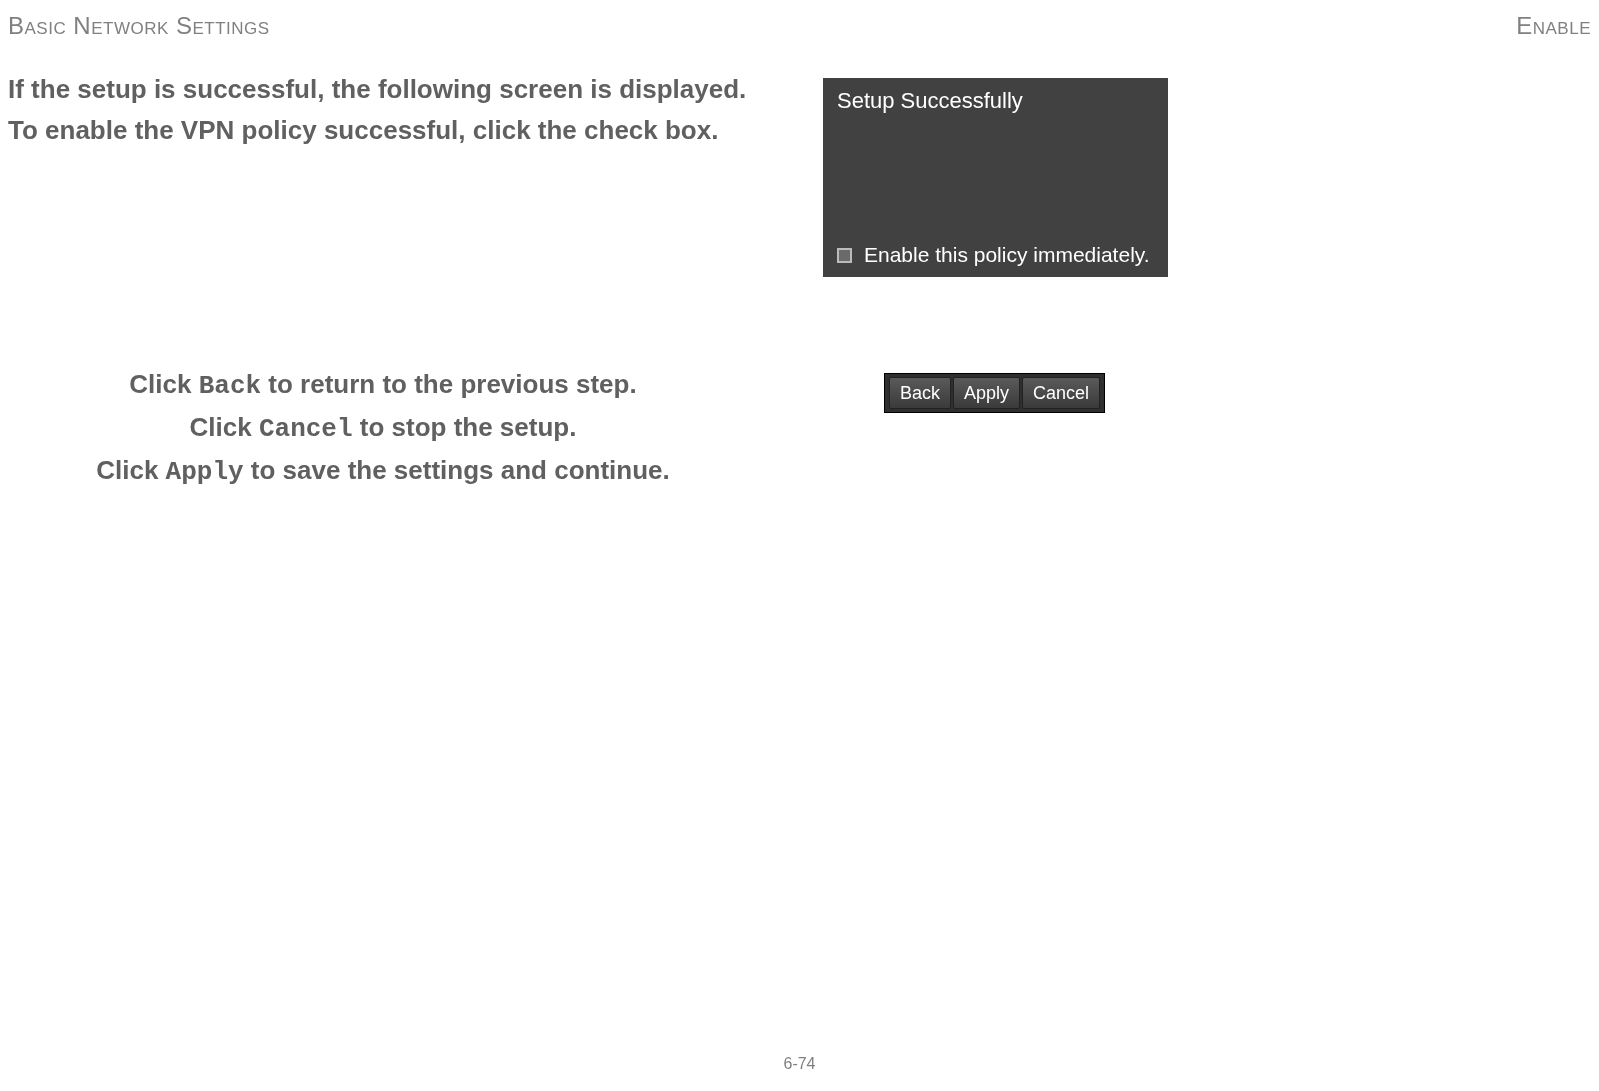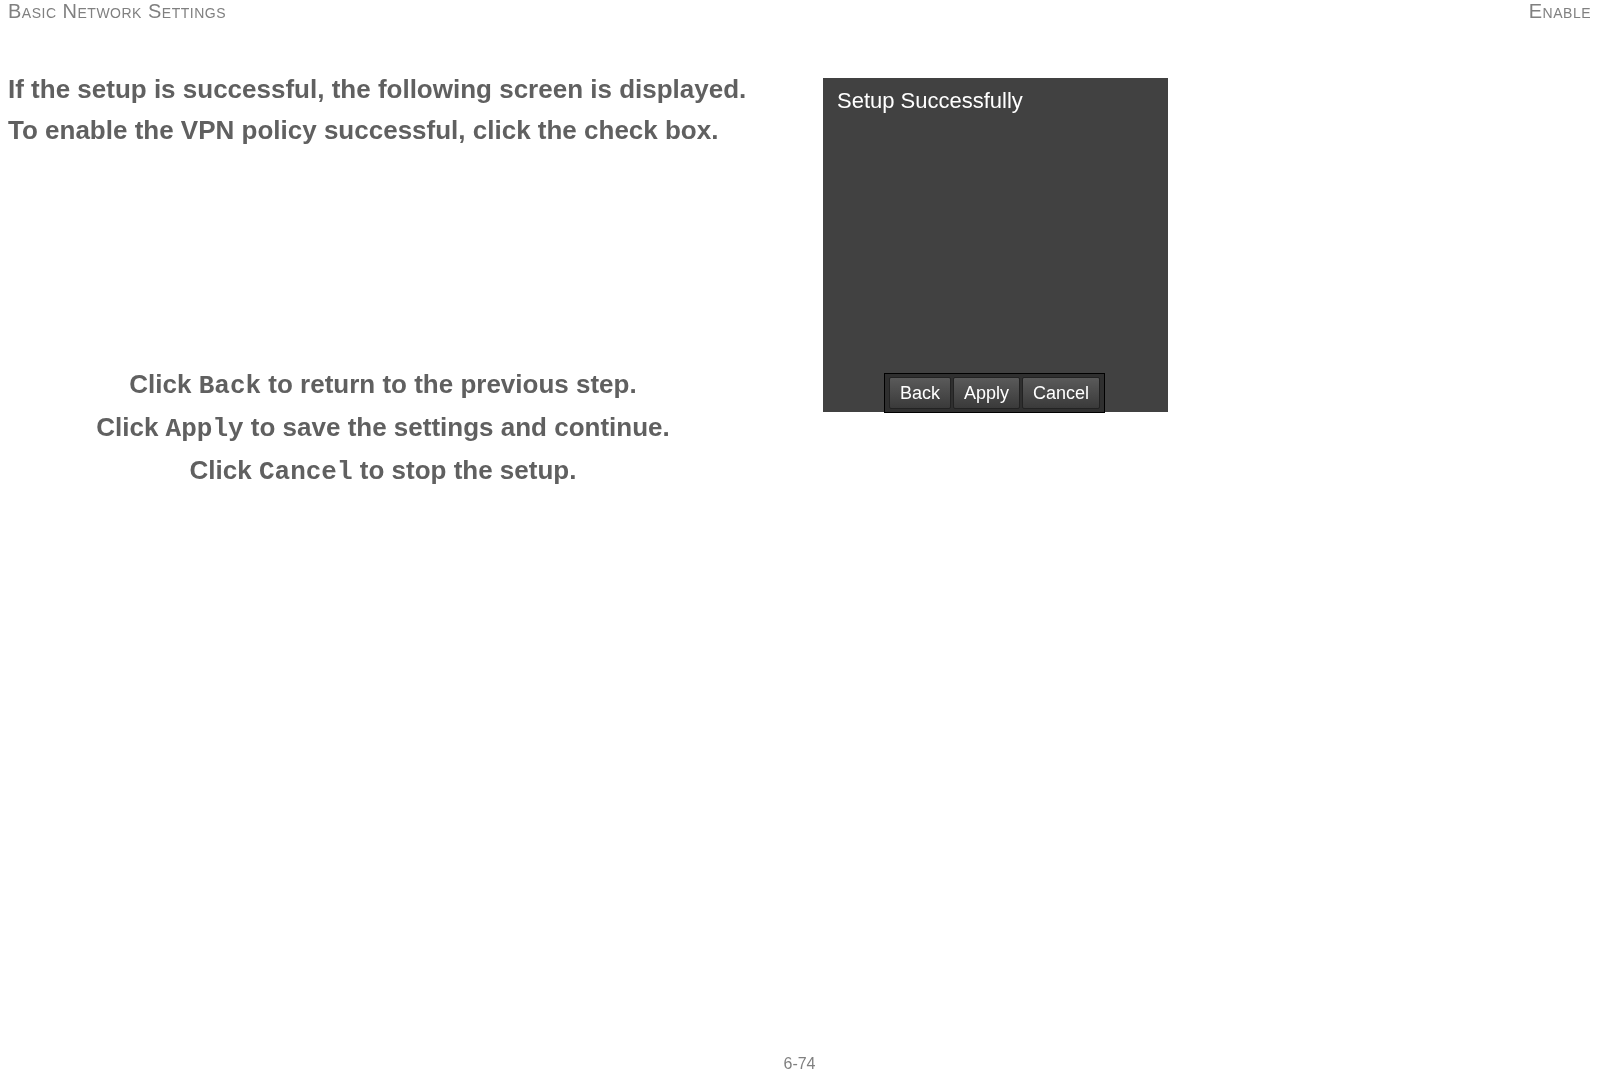--- a/index.html
+++ b/index.html
@@ -6,29 +6,29 @@
   html, body {
     width: 1599px;
     height: 1091px;
     background: #ffffff;
     font-family: Arial, Helvetica, sans-serif;
     position: relative;
     overflow: hidden;
   }
   .header {
     position: absolute;
-    top: 0;
+    top: 12px;
     left: 0;
     right: 0;
     padding: 0 8px;
     display: flex;
     justify-content: space-between;
     font-variant: small-caps;
     color: #808080;
-    font-size: 20px;
+    font-size: 24px;
     letter-spacing: 0.5px;
   }
   .header-left { font-weight: 400; }
   .header-right { font-weight: 400; }
   .content {
     position: absolute;
     top: 70px;
     left: 8px;
     right: 8px;
   }
@@ -51,21 +51,21 @@
     text-align: center;
     color: #808080;
     font-size: 16px;
   }
   
   .shot-panel {
     position: absolute;
     top: 78px;
     left: 823px;
     width: 345px;
-    height: 334px;
+    height: 199px;
     background: #414141;
     color: #ffffff;
   }
   .shot-title {
     font-size: 22px;
     padding: 10px 14px;
     font-family: Arial, sans-serif;
     color: #ffffff;
   }
   .shot-checkrow {
@@ -129,31 +129,35 @@
 
 <div class="content">
   <div class="body-text">
     <p>If the setup is successful, the following screen is displayed.</p>
     <p>To enable the VPN policy successful, click the check box.</p>
   </div>
 </div>
 
 <div class="shot-panel">
   <div class="shot-title">Setup Successfully</div>
+  <div class="shot-checkrow">
+    <div class="shot-checkbox"></div>
+    <span>Enable this policy immediately.</span>
+  </div>
 </div>
 
 <div class="section2 body-text">
   <p>
     <span>Click </span><span class="mono">Back</span><span> to return to the previous step.</span>
   </p>
   <p>
-    <span>Click </span><span class="mono">Apply</span><span> to save the settings and continue.</span>
+    <span>Click </span><span class="mono">Cancel</span><span> to stop the setup.</span>
   </p>
   <p>
-    <span>Click </span><span class="mono">Cancel</span><span> to stop the setup.</span>
+    <span>Click </span><span class="mono">Apply</span><span> to save the settings and continue.</span>
   </p>
 </div>
 
 <div class="shot-buttons">
   <div class="shot-btn">Back</div>
   <div class="shot-btn">Apply</div>
   <div class="shot-btn">Cancel</div>
 </div>
 
 <div class="page-number">6-74</div>

